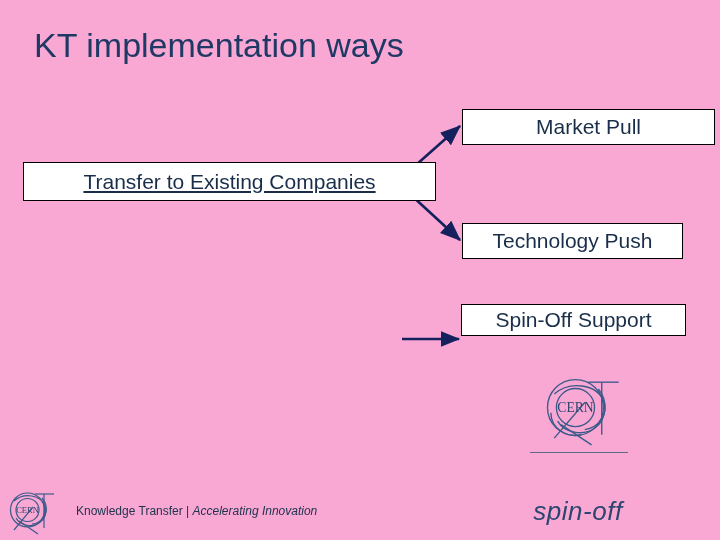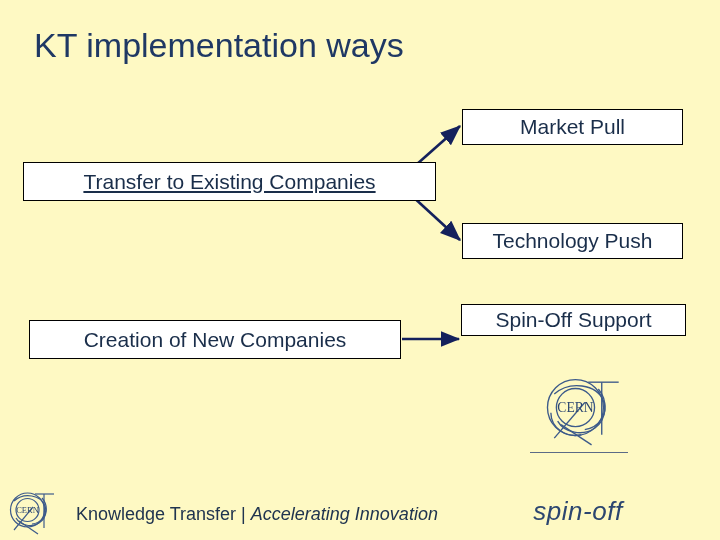--- a/index.html
+++ b/index.html
@@ -16,21 +16,21 @@
     font-family: "Liberation Sans", sans-serif;
     -webkit-font-smoothing: antialiased;
   }
 
   #slide {
     position: absolute;
     left: 0;
     top: 0;
     width: 720px;
     height: 540px;
-    background: #fef9c3;
+    background: #f9a8d4;
   }
 
   
   .slide-title {
     position: absolute;
     left: 34px;
     top: 24px;
     width: 640px;
     font-size: 34px;
     line-height: 42px;
@@ -47,21 +47,21 @@
     background: #ffffff;
     color: #1a2e4a;
     font-size: 21px;
     display: flex;
     align-items: center;
     justify-content: center;
     white-space: nowrap;
     z-index: 3;
   }
 
-  #box-market-pull   { left: 462px; top: 109px; width: 221px; height: 36px; }
+  #box-market-pull   { left: 462px; top: 109px; width: 253px; height: 36px; }
   #box-transfer      { left: 23px;  top: 162px; width: 413px; height: 39px; text-decoration: underline; }
   #box-tech-push     { left: 462px; top: 223px; width: 221px; height: 36px; align-items: center; }
   #box-creation      { left: 29px;  top: 320px; width: 372px; height: 39px; }
   #box-spinoff       { left: 461px; top: 304px; width: 225px; height: 32px; }
 
   
   #connectors {
     position: absolute;
     left: 0;
     top: 0;
@@ -112,21 +112,21 @@
     position: absolute;
     left: 4px;
     top: 486px;
     width: 50px;
     height: 52px;
   }
   #footer-text {
     position: absolute;
     left: 76px;
     top: 504px;
-    font-size: 18px;
+    font-size: 12px;
     color: #20344f;
     white-space: nowrap;
   }
   #footer-text .ft-italic {
     font-style: italic;
   }
 </style>
 </head>
 <body>
 
@@ -156,23 +156,20 @@
   </div>
 
   <div class="node-box" id="box-transfer">
     <span>Transfer to Existing Companies</span>
   </div>
 
   <div class="node-box" id="box-tech-push">
     <span>Technology Push</span>
   </div>
 
-  <div class="node-box" id="box-creation">
-    <span>Creation of New Companies</span>
-  </div>
 
   <div class="node-box" id="box-spinoff">
     <span>Spin-Off Support</span>
   </div>
 
   <div id="spinoff-logo">
     <svg class="logo-mark" viewBox="0 0 100 92">
       <g fill="none" stroke="#3c5a8a" stroke-width="1.6">
         <circle cx="47" cy="42" r="33"></circle>
         <circle cx="47" cy="42" r="22.5"></circle>

